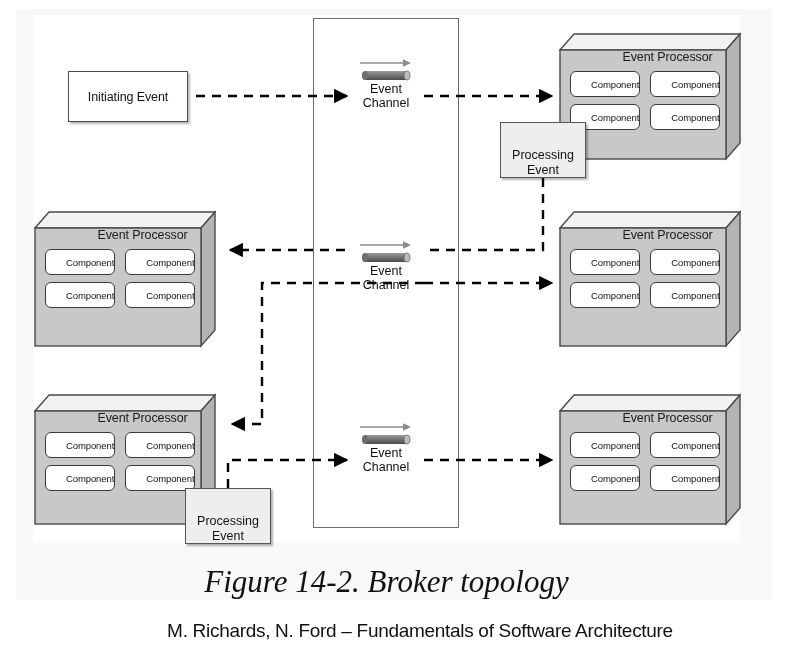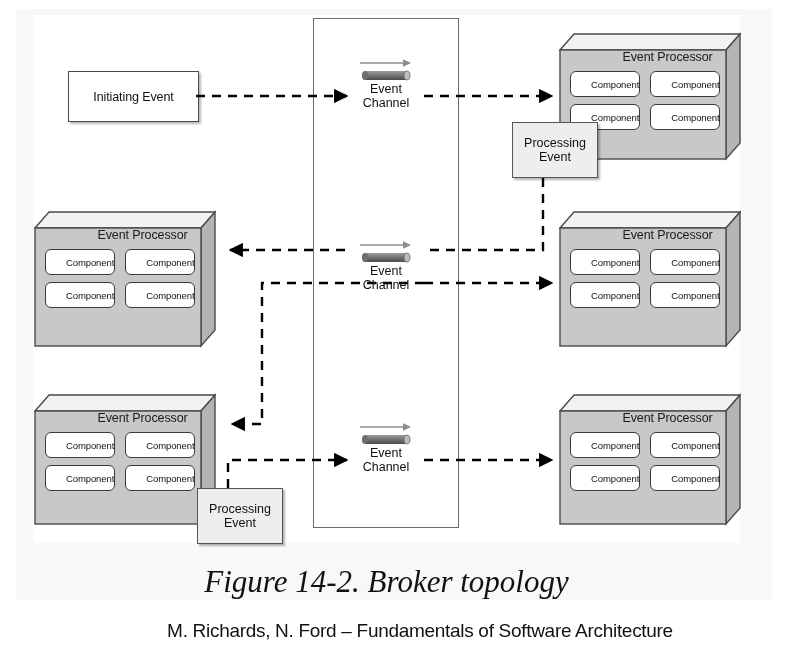--- a/index.html
+++ b/index.html
@@ -54,28 +54,27 @@
     color: #111111;
     letter-spacing: -0.1px;
   }
 
   
   .callout-box {
     background: #eeeeee;
     border: 1px solid #555555;
     box-shadow: 2px 2px 2px rgba(0,0,0,0.30);
     display: flex;
-    align-items: center;
+    align-items: flex-end;
     justify-content: center;
     text-align: center;
     font-size: 12.5px;
     line-height: 1.15;
     color: #111111;
     z-index: 40;
-    margin-left: 12px;
   }
 
   
   .broker-box {
     background: transparent;
     border: 1px solid #6b6b6b;
     z-index: 5;
   }
 
   
@@ -193,21 +192,21 @@
       <path d="M 424 283 L 552 283" marker-end="url(#ah)"></path>
 
       <path d="M 424 283 L 262 283 L 262 424 L 232 424" marker-end="url(#ah)"></path>
 
       <path d="M 228 488 L 228 460 L 347 460" marker-end="url(#ah)"></path>
 
       <path d="M 424 460 L 552 460" marker-end="url(#ah)"></path>
     </g>
   </svg>
 
-  <div class="node plain-box" style="left:68px; top:71px; width:131px; height:51px;">
+  <div class="node plain-box" style="left:68px; top:71px; width:120px; height:51px;">
     <span>Initiating Event</span>
   </div>
 
   <div class="node event-channel" style="left:346px; top:58px; width:80px;">
     <svg class="ec-arrow" width="54" height="10" viewBox="0 0 54 10">
       <line x1="1" y1="5" x2="45" y2="5" stroke="#8c8c8c" stroke-width="1.6"></line>
       <path d="M 44 1.2 L 52 5 L 44 8.8 z" fill="#8c8c8c"></path>
     </svg>
     <svg class="ec-pipe" width="54" height="13" viewBox="0 0 54 13">
       <defs>

